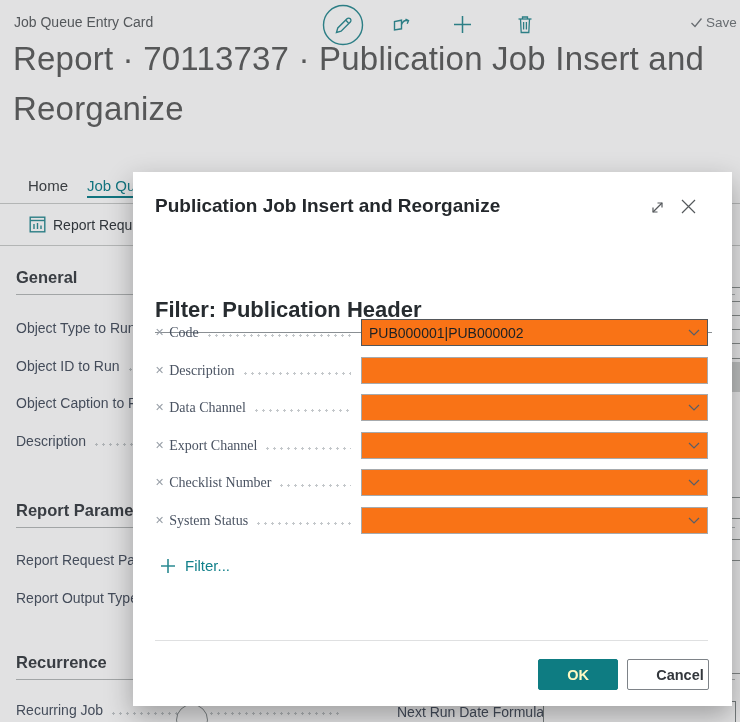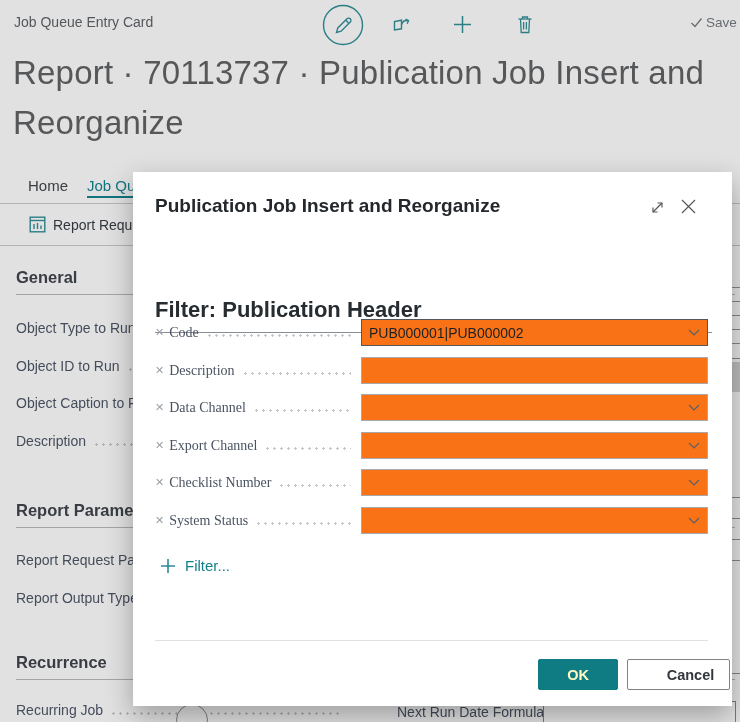--- a/index.html
+++ b/index.html
@@ -7,21 +7,21 @@
   body { font-family:"Liberation Sans", sans-serif; }
   .screen { position:relative; width:740px; height:722px; background:#fdfdfd; overflow:hidden; margin:0 auto; }
 
   
   .page { position:absolute; inset:0; background:#fdfdfd; }
   .abs { position:absolute; }
   .caption { left:14px; top:14px; font-size:14px; color:#5c6063; white-space:nowrap; }
   .top-icons { color:#2e8c93; }
   .icon-svg { display:block; }
   .save-ind { left:690px; top:15px; display:flex; align-items:center; gap:3px; color:#73787c; font-size:13.5px; white-space:nowrap; }
-  .page-title { left:13px; top:48px; font-size:33px; font-weight:300; color:#5e5f5f; line-height:50px; white-space:nowrap; letter-spacing:.2px; }
+  .page-title { left:13px; top:34px; font-size:33px; font-weight:300; color:#5e5f5f; line-height:50px; white-space:nowrap; letter-spacing:.2px; }
   .tab { font-size:15px; color:#3f4346; white-space:nowrap; }
   .tab.active { color:#10818c; border-bottom:2px solid #10818c; padding-bottom:2px; }
   .hline { background:#c9cbca; height:1px; }
   .toolbar-item { display:flex; align-items:center; gap:7px; color:#33393e; font-size:14px; white-space:nowrap; }
   .sec-head { font-size:16.5px; font-weight:bold; color:#3d4247; padding-bottom:7px; border-bottom:1px solid #b5b8b8; width:719px; white-space:nowrap; }
   .bg-row { display:flex; align-items:center; height:18px; width:334px; }
   .bg-row .lbl { font-size:14px; color:#4a5362; white-space:nowrap; flex:0 0 auto; }
   .dots { flex:1 1 auto; height:3px; margin:6px 10px 0 7px; background-image:radial-gradient(circle, #c3c7ca 1.1px, rgba(0,0,0,0) 1.3px); background-size:7px 3px; background-repeat:repeat-x; background-position:0 50%; }
   .bottom-label { font-size:14px; color:#4a5362; white-space:nowrap; }
   .bottom-box { border:1px solid #808787; background:#fff; }
@@ -43,21 +43,21 @@
   .f-field { position:relative; flex:0 0 347px; height:27px; }
   .f-field input { width:100%; height:100%; border:1px solid #a6aaad; background:#f97316; font-family:"Liberation Sans",sans-serif; font-size:14px; color:#1d2124; padding:0 26px 0 7px; outline:none; border-radius:0; }
   .f-field.plain input { padding-right:7px; }
   .f-field.focused input { border-color:#53575b; }
   .f-chevron { position:absolute; right:8px; top:50%; transform:translateY(-50%); color:#575f6a; pointer-events:none; display:flex; }
   .add-filter { left:27px; top:385px; display:flex; align-items:center; gap:9px; color:#2b8a92; cursor:pointer; }
   .add-filter .txt { font-size:15px; color:#12818b; white-space:nowrap; }
   .footer-line { left:22px; top:468px; width:553px; height:1px; background:#dfe0e1; }
   .btn { position:absolute; top:487px; height:31px; font-family:"Liberation Sans",sans-serif; font-size:14.5px; border-radius:2px; cursor:pointer; }
   .btn-ok { left:405px; width:80px; background:#0e7c82; color:#fef9c3; font-weight:bold; border:1px solid #0e7c82; }
-  .btn-cancel { left:494px; width:103px; background:#fff; color:#33373c; font-weight:bold; border:1px solid #7e8388;padding-left:24px; }
+  .btn-cancel { left:494px; width:82px; background:#fff; color:#33373c; font-weight:bold; border:1px solid #7e8388;padding-left:24px; }
 </style>
 </head>
 <body>
 
 <div class="screen">
 
   <div class="page">
 
     <span class="abs caption">Job Queue Entry Card</span>
 

